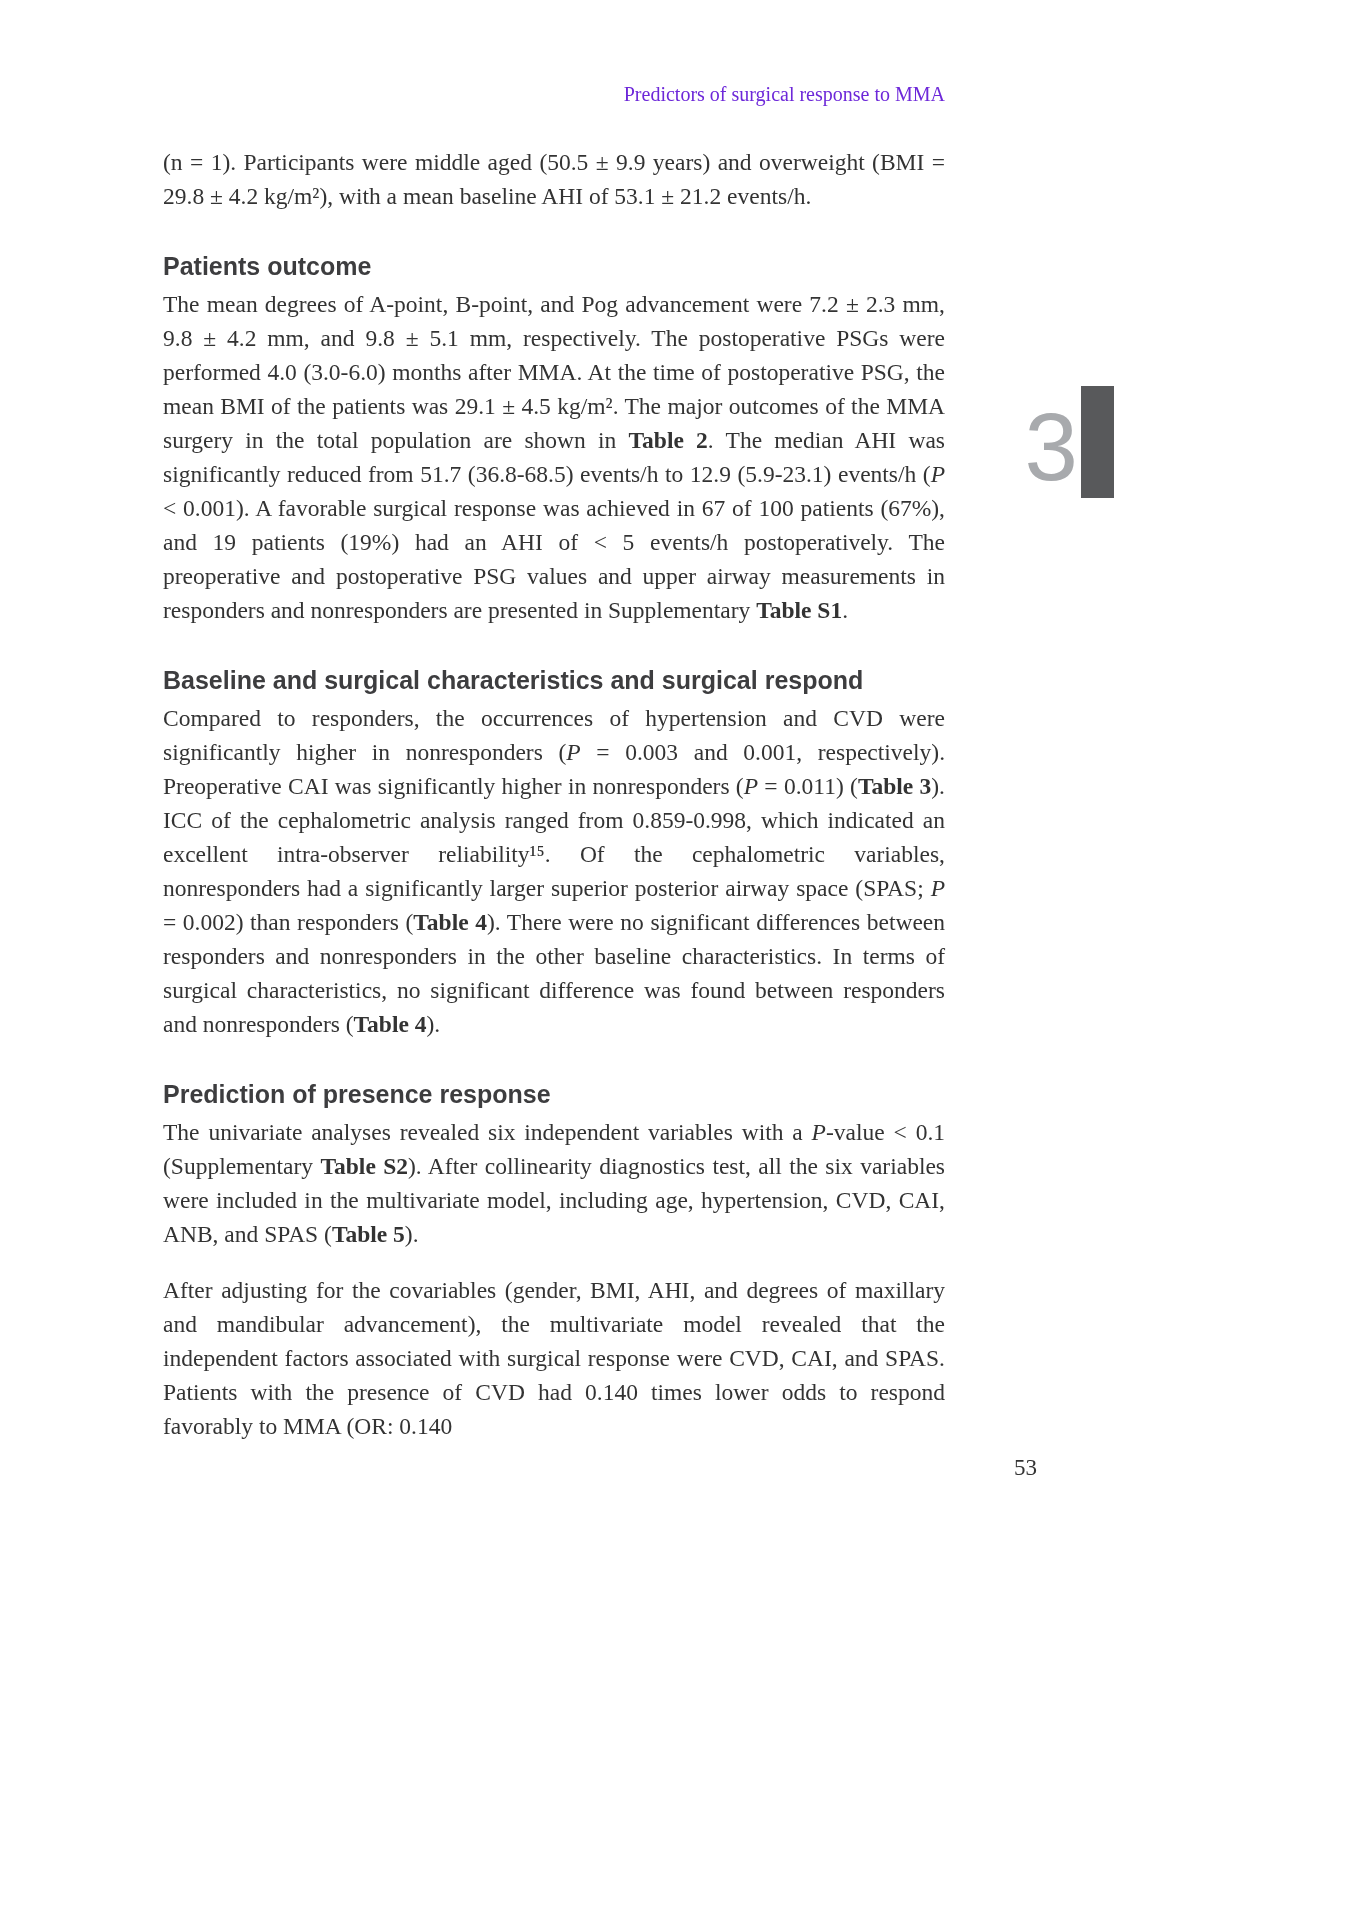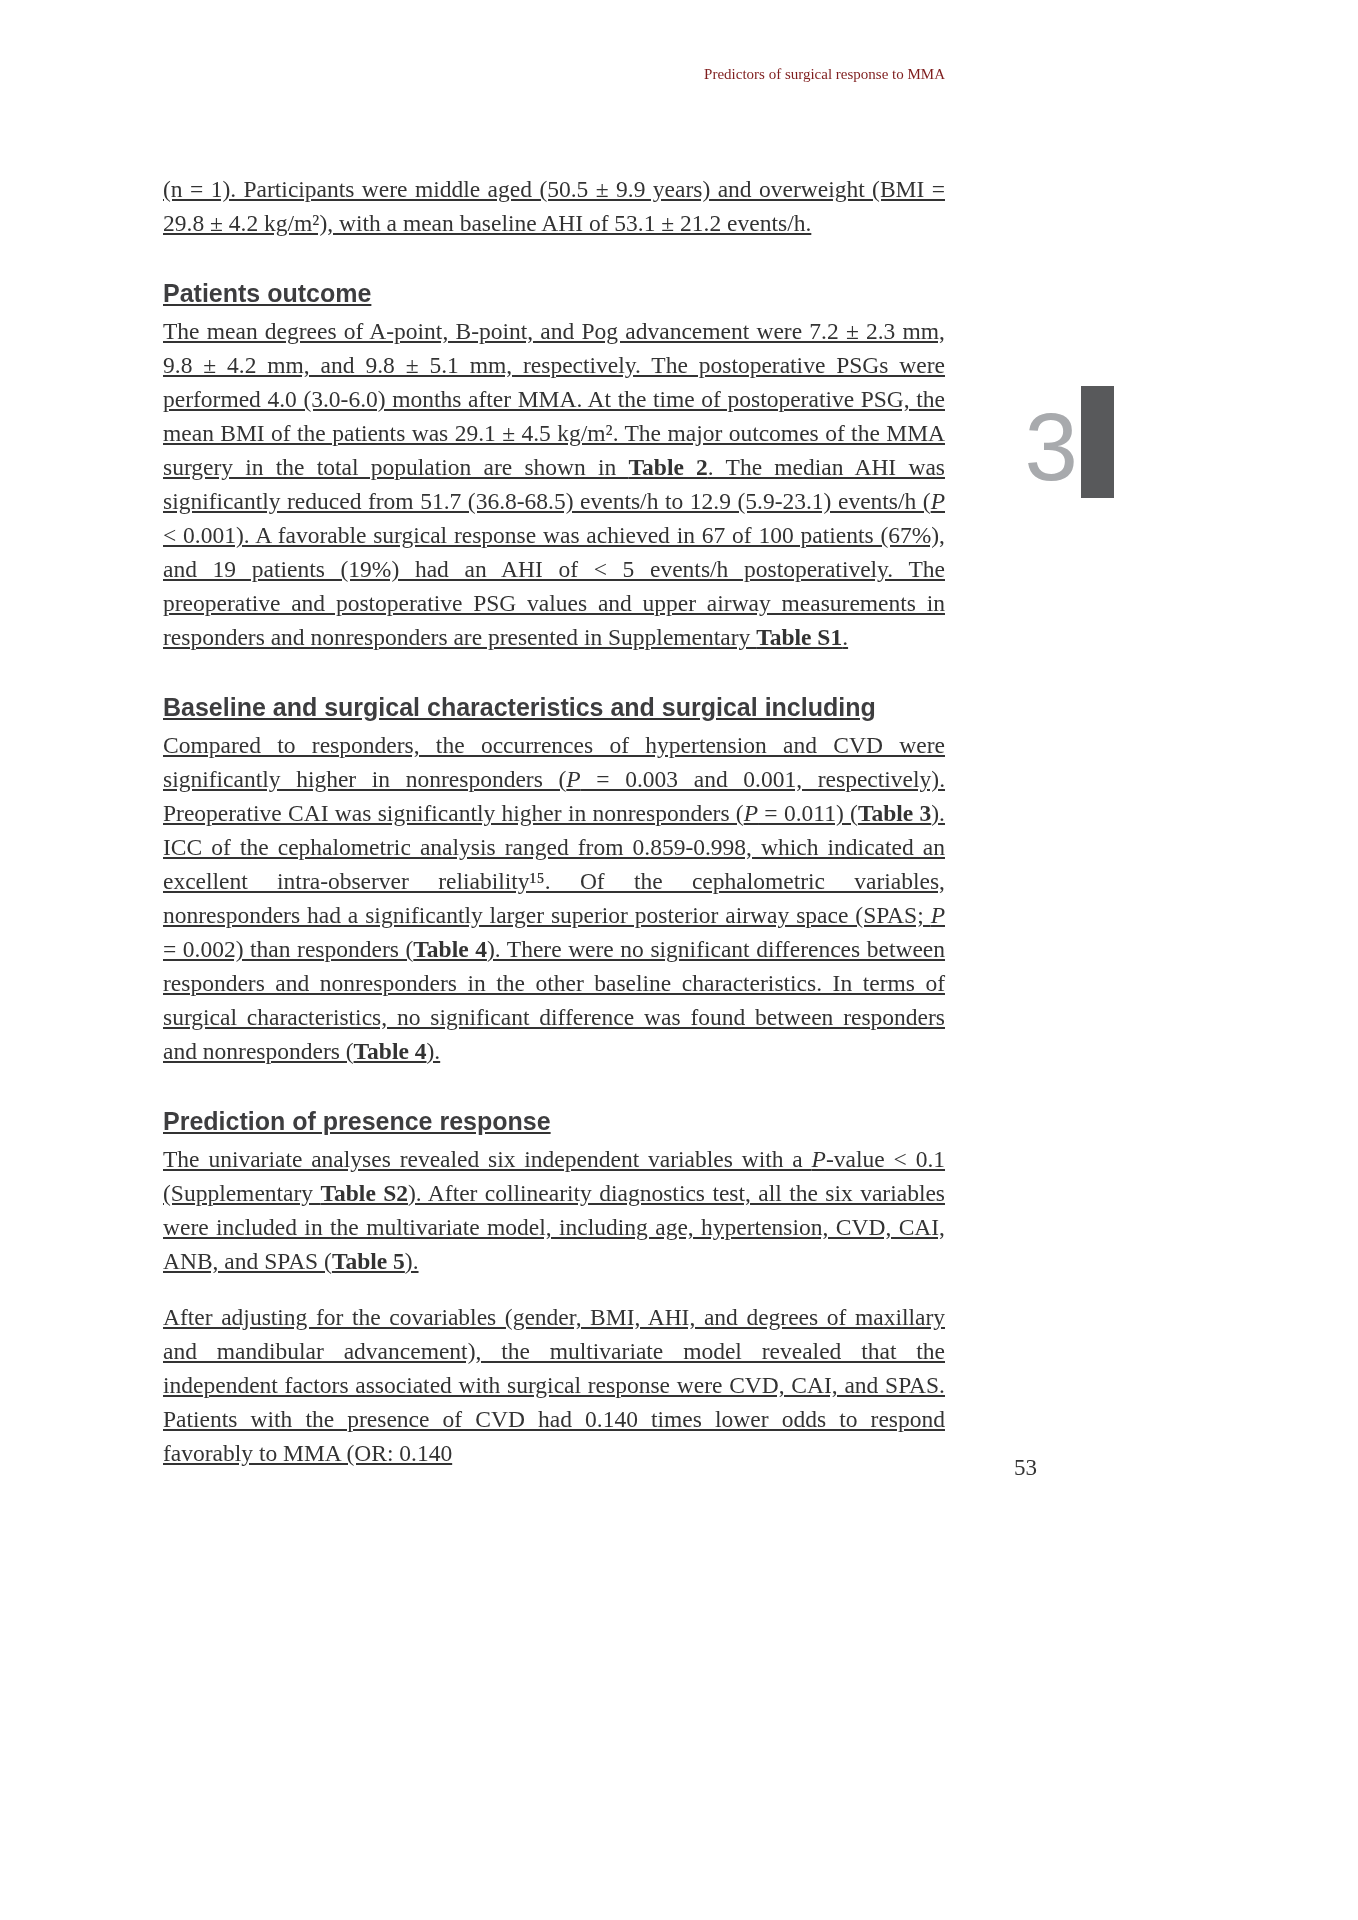--- a/index.html
+++ b/index.html
@@ -11,34 +11,33 @@
     position: relative;
     width: 1358px;
     height: 1920px;
     background: #ffffff;
     overflow: hidden;
     font-family: "Liberation Serif", serif;
     color: #333333;
   }
   .running-header {
     position: absolute;
-    top: 60px;
+    top: 80px;
     left: 163px;
     width: 782px;
     text-align: right;
-    font-size: 15px;
+    font-size: 20px;
     line-height: 28px;
-    color: #7f1d1d;
+    color: #6d28d9;
   }
   .text-block {
     position: absolute;
-    top: 172px;
+    top: 145px;
     left: 163px;
     width: 782px;
-    text-decoration: underline;
   }
   .para {
     margin: 0;
     font-size: 23.5px;
     line-height: 34px;
     text-align: justify;
     color: #333333;
   }
   .para + .para {
     margin-top: 22px;
@@ -93,21 +92,21 @@
   <div class="chapter-number">3</div>
   <div class="chapter-tab"></div>
 
   <main class="text-block">
 
     <p class="para"><span>(n = 1). Participants were middle aged (50.5 ± 9.9 years) and overweight (BMI = 29.8 ± 4.2 kg/m²), with a mean baseline AHI of 53.1 ± 21.2 events/h.</span></p>
 
     <h2 class="heading">Patients outcome</h2>
     <p class="para"><span>The mean degrees of A-point, B-point, and Pog advancement were 7.2 ± 2.3 mm, 9.8 ± 4.2 mm, and 9.8 ± 5.1 mm, respectively. The postoperative PSGs were performed 4.0 (3.0-6.0) months after MMA. At the time of postoperative PSG, the mean BMI of the patients was 29.1 ± 4.5 kg/m². The major outcomes of the MMA surgery in the total population are shown in </span><span class="b">Table 2</span><span>. The median AHI was significantly reduced from 51.7 (36.8-68.5) events/h to 12.9 (5.9-23.1) events/h (</span><span class="i">P</span><span> &lt; 0.001). A favorable surgical response was achieved in 67 of 100 patients (67%), and 19 patients (19%) had an AHI of &lt; 5 events/h postoperatively. The preoperative and postoperative PSG values and upper airway measurements in responders and nonresponders are presented in Supplementary </span><span class="b">Table S1</span><span>.</span></p>
 
-    <h2 class="heading">Baseline and surgical characteristics and surgical including</h2>
+    <h2 class="heading">Baseline and surgical characteristics and surgical respond</h2>
     <p class="para"><span>Compared to responders, the occurrences of hypertension and CVD were significantly higher in nonresponders (</span><span class="i">P</span><span> = 0.003 and 0.001, respectively). Preoperative CAI was significantly higher in nonresponders (</span><span class="i">P</span><span> = 0.011) (</span><span class="b">Table 3</span><span>). ICC of the cephalometric analysis ranged from 0.859-0.998, which indicated an excellent intra-observer reliability¹⁵. Of the cephalometric variables, nonresponders had a significantly larger superior posterior airway space (SPAS; </span><span class="i">P</span><span> = 0.002) than responders (</span><span class="b">Table 4</span><span>). There were no significant differences between responders and nonresponders in the other baseline characteristics. In terms of surgical characteristics, no significant difference was found between responders and nonresponders (</span><span class="b">Table 4</span><span>).</span></p>
 
     <h2 class="heading">Prediction of presence response</h2>
     <p class="para"><span>The univariate analyses revealed six independent variables with a </span><span class="i">P</span><span>-value &lt; 0.1 (Supplementary </span><span class="b">Table S2</span><span>). After collinearity diagnostics test, all the six variables were included in the multivariate model, including age, hypertension, CVD, CAI, ANB, and SPAS (</span><span class="b">Table 5</span><span>).</span></p>
     <p class="para"><span>After adjusting for the covariables (gender, BMI, AHI, and degrees of maxillary and mandibular advancement), the multivariate model revealed that the independent factors associated with surgical response were CVD, CAI, and SPAS. Patients with the presence of CVD had 0.140 times lower odds to respond favorably to MMA (OR: 0.140</span></p>
 
   </main>
 
   <div class="page-number">53</div>
 

